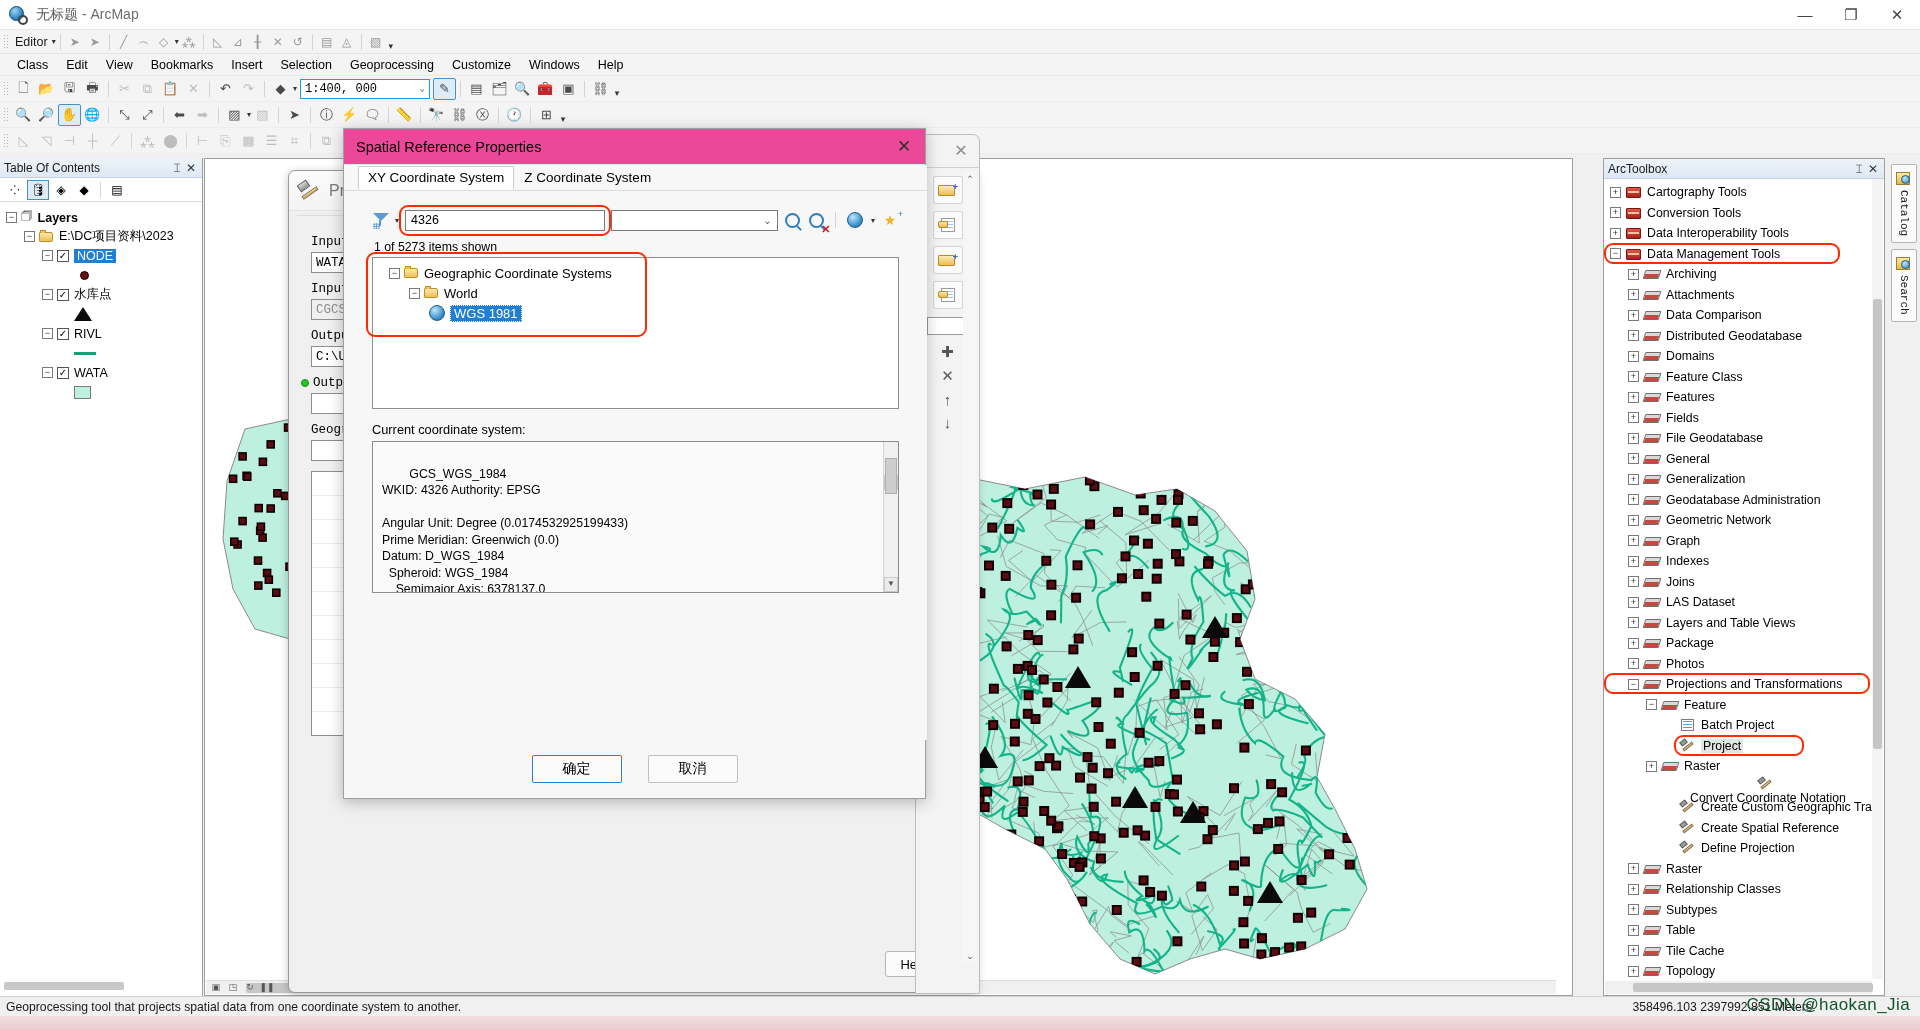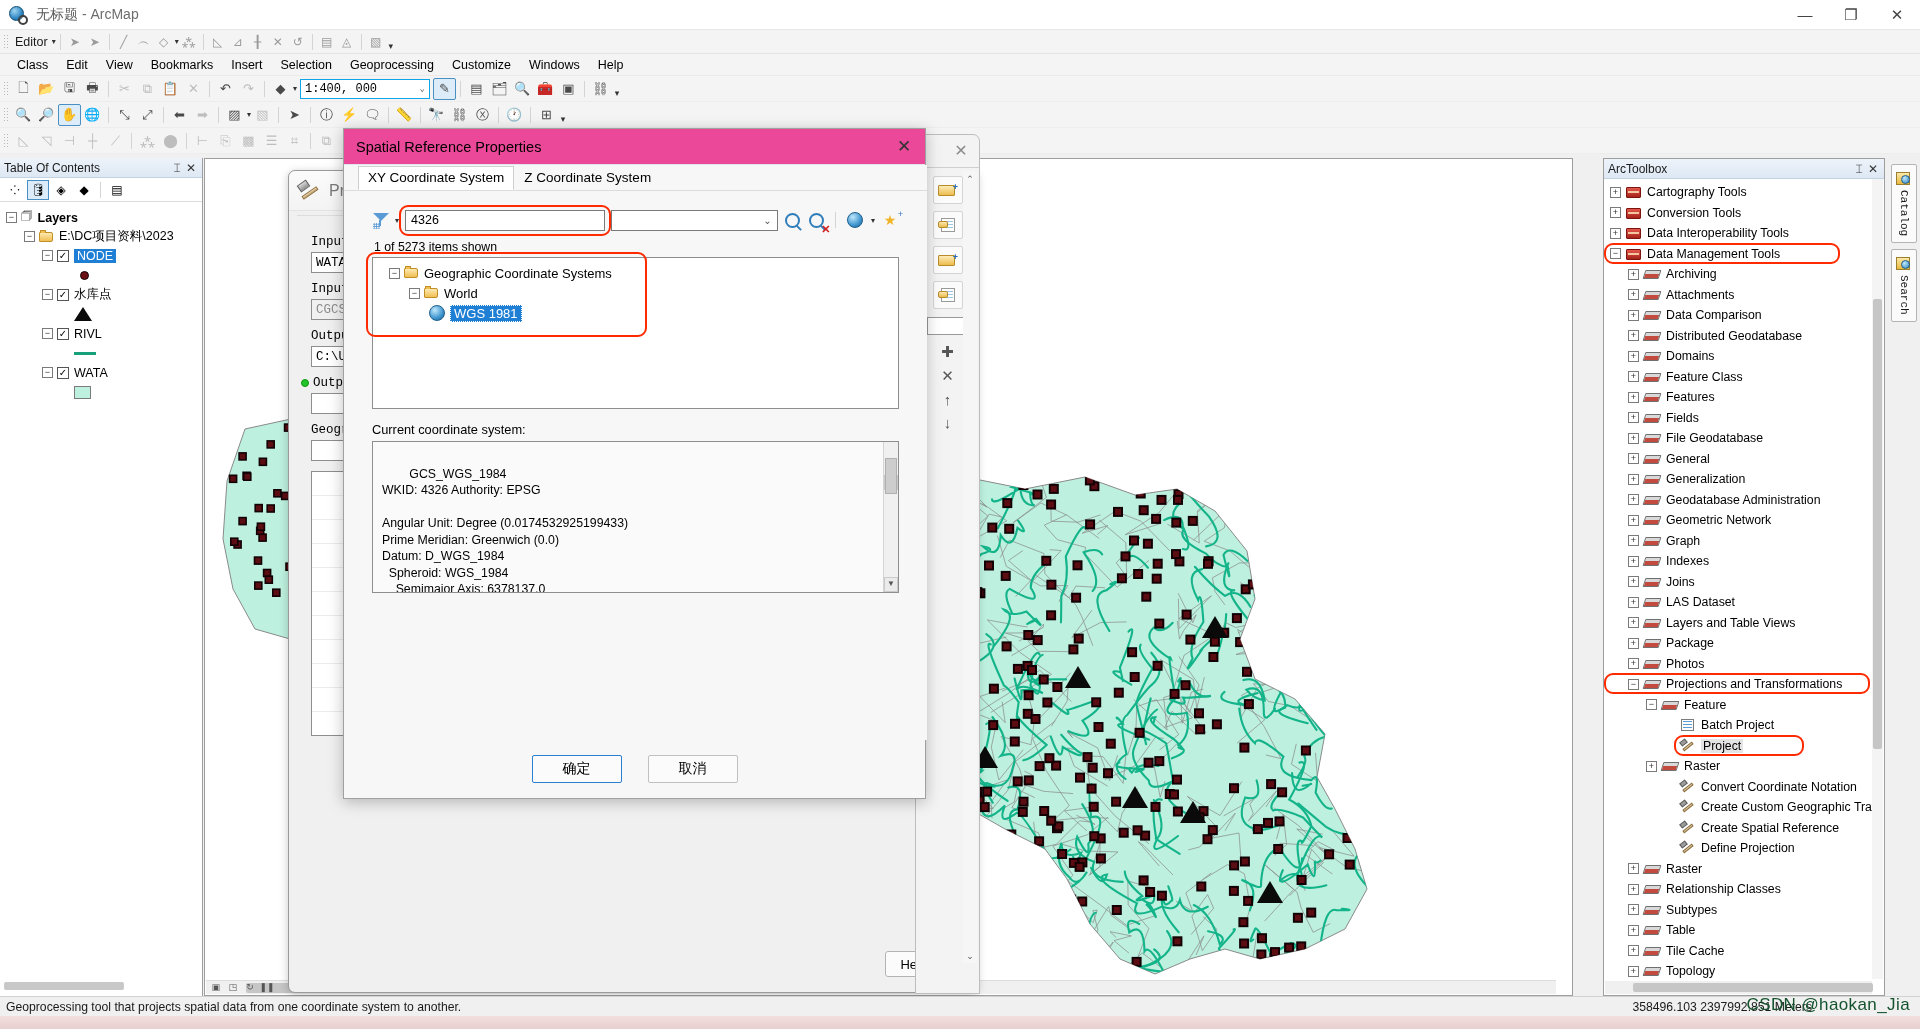--- a/index.html
+++ b/index.html
@@ -1433,21 +1433,21 @@
           <span style="background: rgb(228, 228, 228); padding: 0px 2px;">Project</span>
           <div class="hl-red" style="border-color: rgb(255, 42, 0); left: 68px; top: -1px; width: 130px; height: 21px;"></div>
         </div>
         <div class="arow" style="padding-left: 40px;">
           <span class="ind" style="width: 11px; height: 11px; border: 1px solid rgb(122, 122, 122); background: rgb(255, 255, 255); font-size: 9px; line-height: 9px; text-align: center; color: rgb(51, 51, 51); margin-right: 5px; display: inline-block;">+</span>
           <span class="tset-ico">
             <i></i>
           </span>
           <span>Raster</span>
         </div>
-        <div class="arow" style="padding-left: 58px;">
+        <div class="arow" style="padding-left: 58px; flex-direction: column;">
           <span class="ind" style="width: 11px; margin-right: 5px; display: inline-block;"></span>
           <span class="tool-ico">
             <b></b>
             <i></i>
           </span>
           <span>Convert Coordinate Notation</span>
         </div>
         <div class="arow" style="padding-left: 58px;">
           <span class="ind" style="width: 11px; margin-right: 5px; display: inline-block;"></span>
           <span class="tool-ico">

